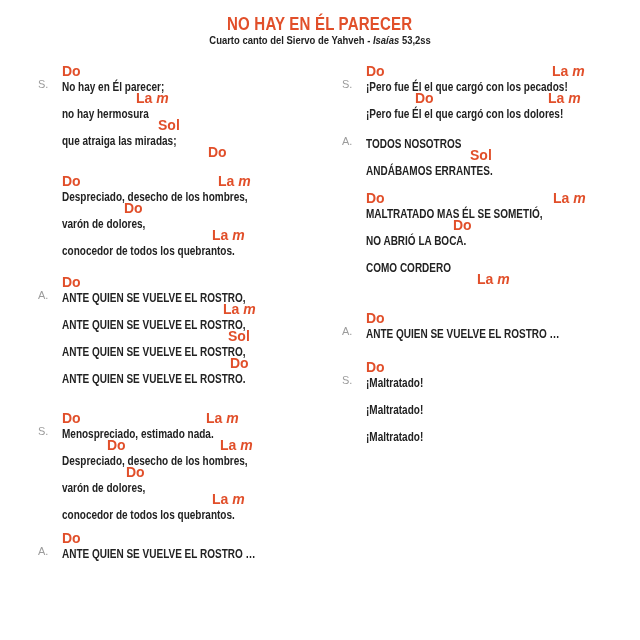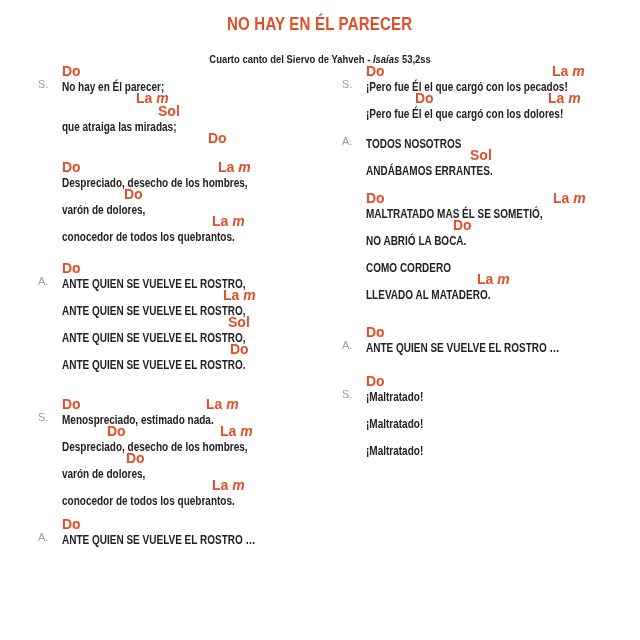--- a/index.html
+++ b/index.html
@@ -25,21 +25,21 @@
     font-weight: 700;
     font-size: 17.5px;
     line-height: 20px;
     display: inline-block;
     transform: scaleX(0.86);
     transform-origin: center;
     white-space: nowrap;
     letter-spacing: 0.2px;
   }
   .subtitle {
-    margin-top: 19px;
+    margin-top: 0;
     font-size: 10.5px;
     line-height: 13px;
     font-weight: 700;
     color: var(--text, #222);
   }
   .subtitle-inner {
     display: inline-block;
     transform: scaleX(0.9);
     transform-origin: center;
     white-space: nowrap;
@@ -101,20 +101,21 @@
   </div>
   <div class="column" id="column-left">
       <div class="stanza" style="margin-bottom: 16px;">
         <div class="chord-row">
           <span class="chord" style="left: 0px;">Do</span>
         </div>
         <div class="lyric-row"><span class="stanza-label">S.</span><span class="lyric">No hay en Él parecer;</span></div>
         <div class="chord-row">
           <span class="chord" style="left: 74px;">La <span class="mi">m</span></span>
         </div>
+        <div class="lyric-row"><span class="lyric">no hay hermosura</span></div>
         <div class="chord-row">
           <span class="chord" style="left: 96px;">Sol</span>
         </div>
         <div class="lyric-row"><span class="lyric">que atraiga las miradas;</span></div>
         <div class="chord-row">
           <span class="chord" style="left: 146px;">Do</span>
         </div>
       </div>
       <div class="stanza" style="margin-bottom: 20px;">
         <div class="chord-row">
@@ -204,21 +205,20 @@
         <div class="lyric-row"><span class="lyric">MALTRATADO MAS ÉL SE SOMETIÓ,</span></div>
         <div class="chord-row">
           <span class="chord" style="left: 87px;">Do</span>
         </div>
         <div class="lyric-row"><span class="lyric">NO ABRIÓ LA BOCA.</span></div>
         <div class="chord-row"></div>
         <div class="lyric-row"><span class="lyric">COMO CORDERO</span></div>
         <div class="chord-row">
           <span class="chord" style="left: 111px;">La <span class="mi">m</span></span>
         </div>
-        <div class="lyric-row"><span class="lyric">LLEVADO AL MATADERO.</span></div>
       </div>
       <div class="stanza" style="margin-bottom: 22px;">
         <div class="chord-row">
           <span class="chord" style="left: 0px;">Do</span>
         </div>
         <div class="lyric-row"><span class="stanza-label">A.</span><span class="lyric">ANTE QUIEN SE VUELVE EL ROSTRO …</span></div>
       </div>
       <div class="stanza" style="margin-bottom: 0px;">
         <div class="chord-row">
           <span class="chord" style="left: 0px;">Do</span>

